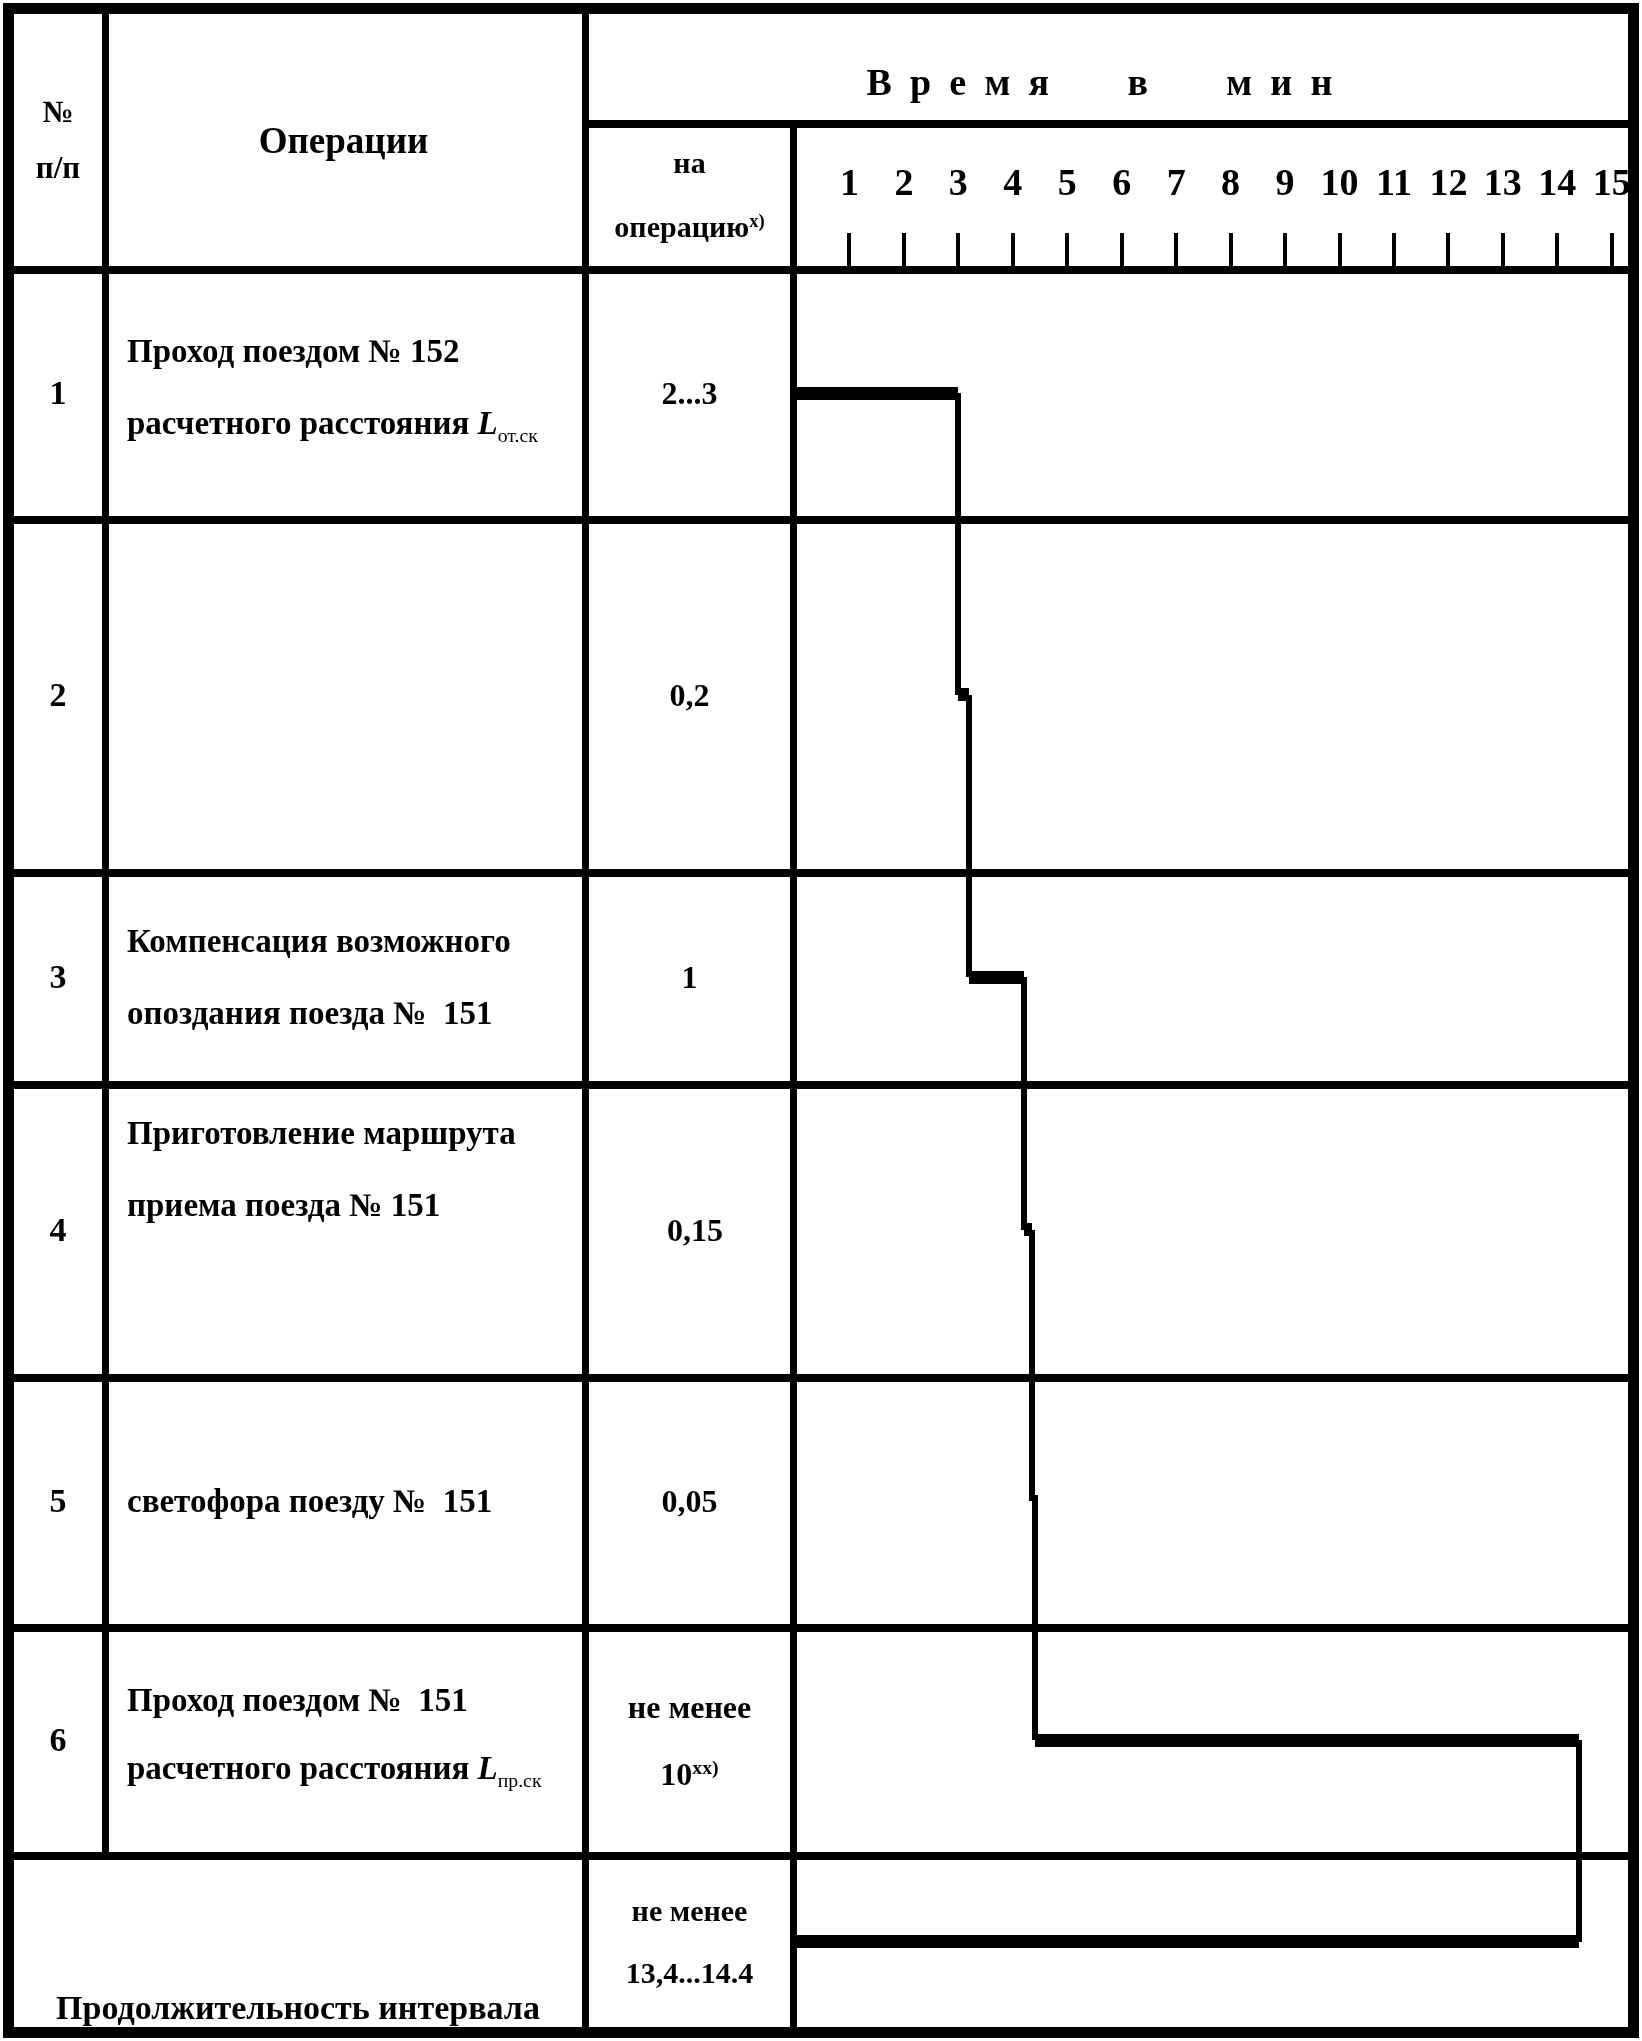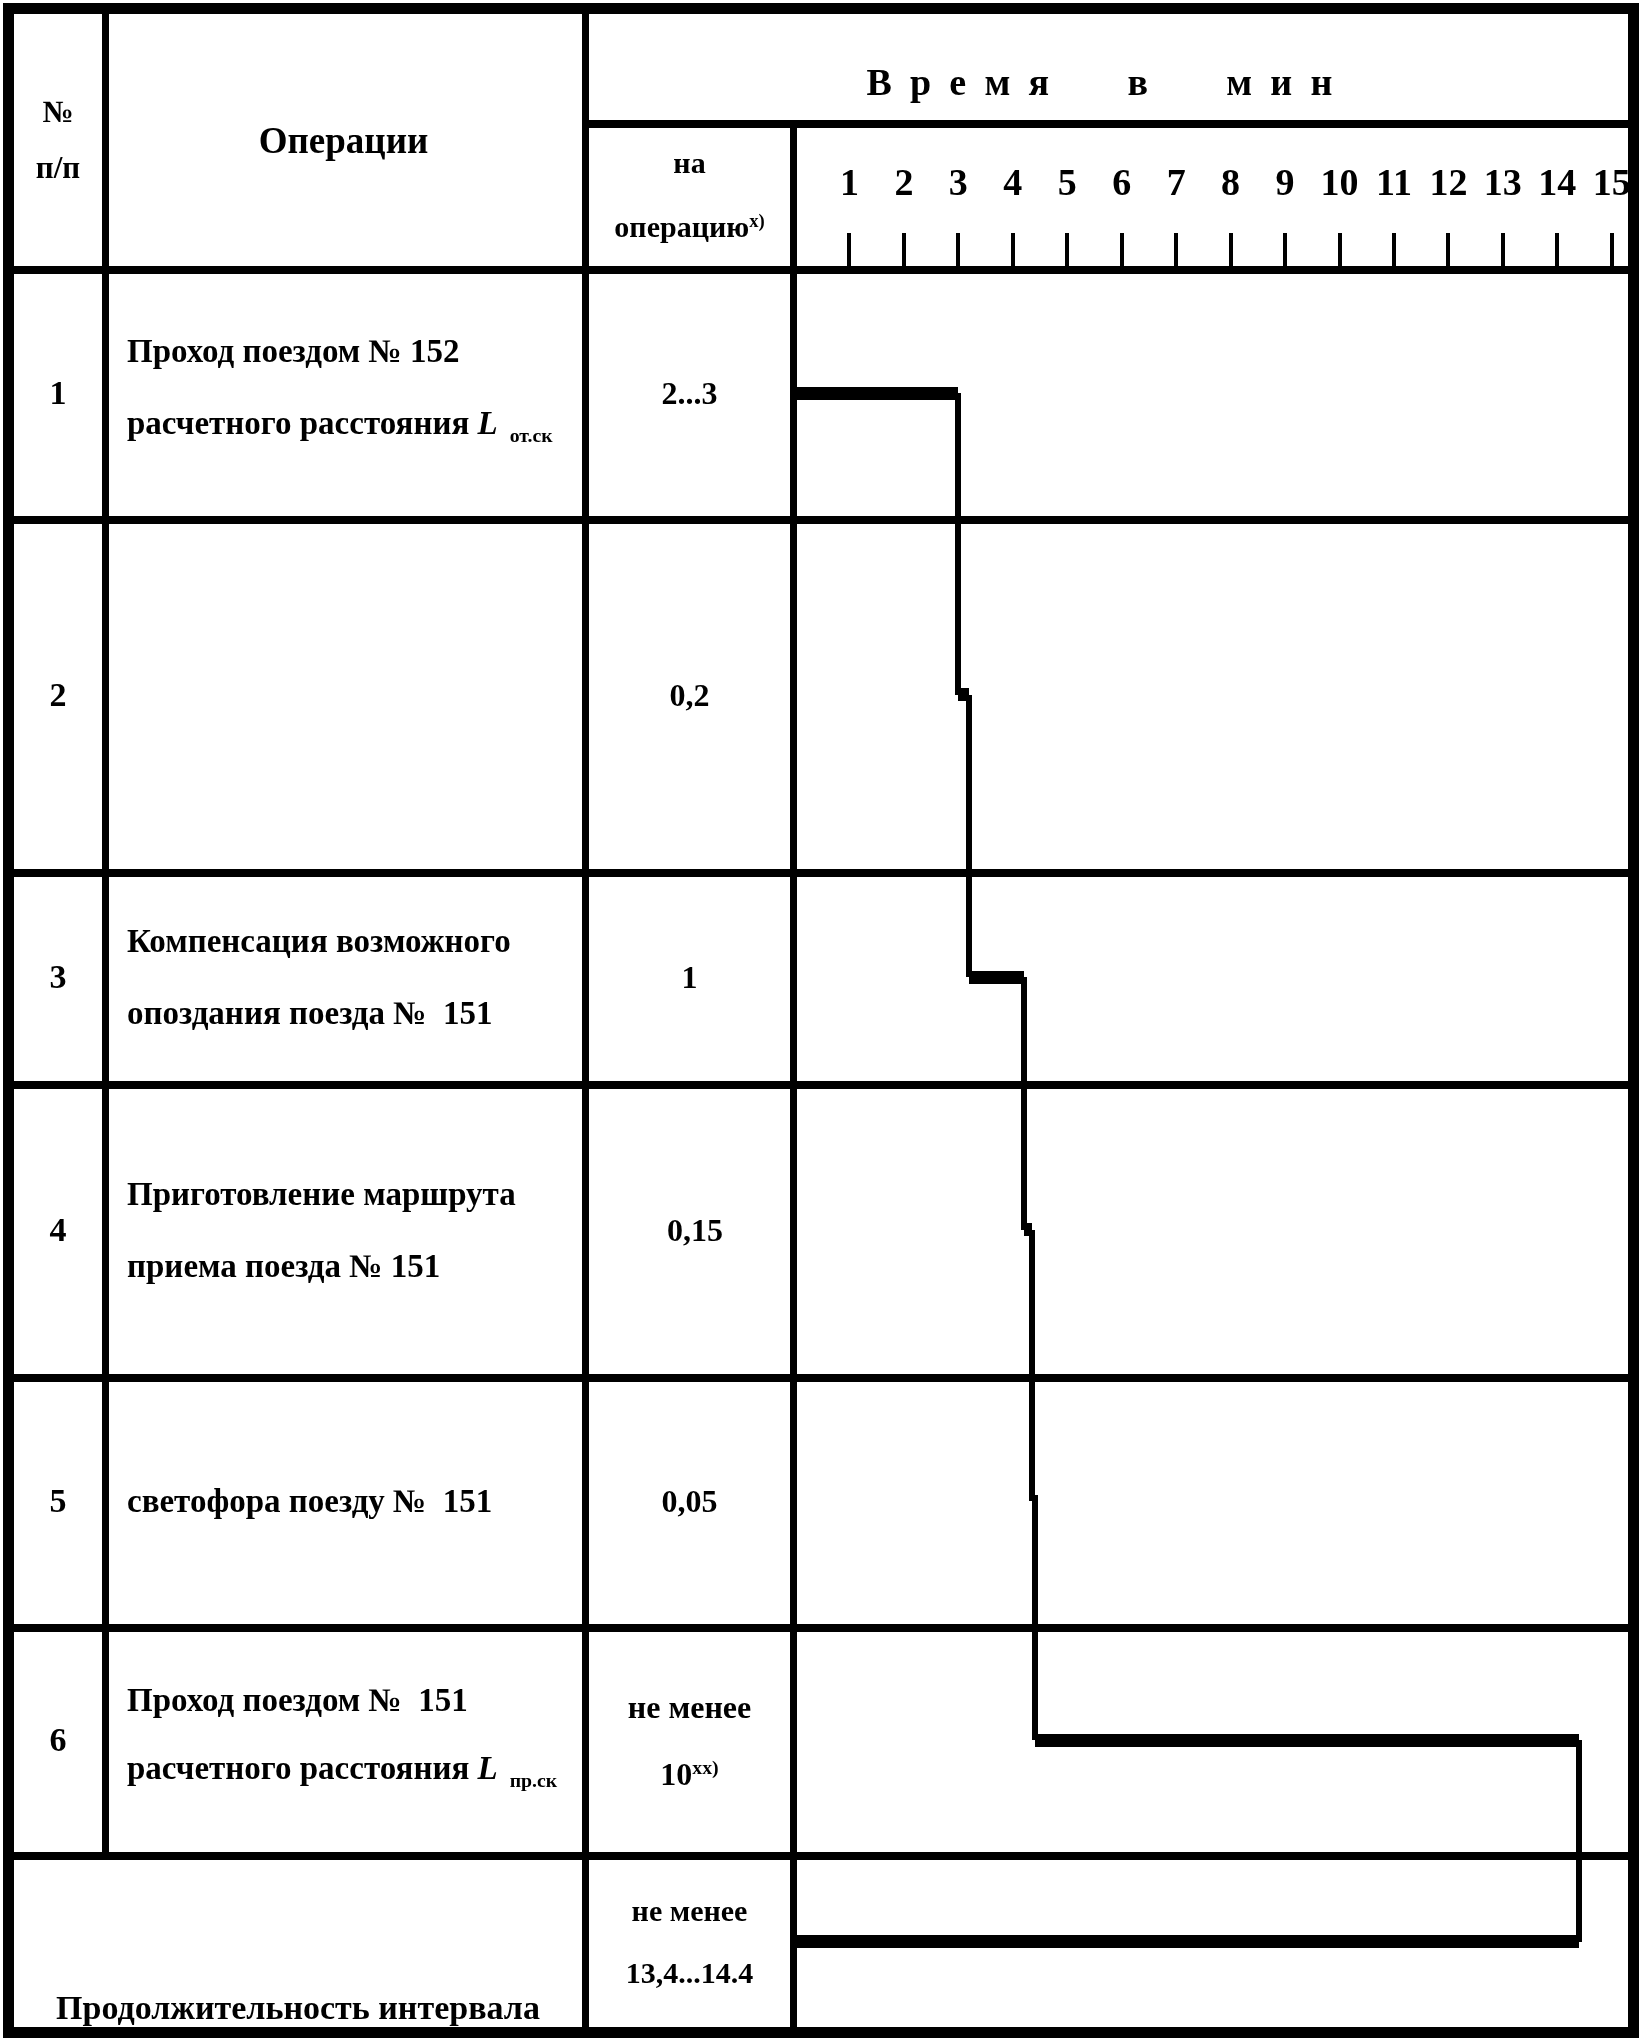--- a/index.html
+++ b/index.html
@@ -17,21 +17,21 @@
   .ops-cell{align-items:flex-start;padding-left:22px;box-sizing:border-box;}
   .ops-cell div, .ops-cell span{white-space:pre;}
   .ops-text{font-size:33px;line-height:72px;}
   .num-text{font-size:34px;}
   .time-text{font-size:32px;line-height:70px;}
   .hdr-num{font-size:31px;line-height:56px;}
   .hdr-ops{font-size:37px;}
   .hdr-time{font-size:38px;letter-spacing:0.48em;word-spacing:0.85em;white-space:pre;}
   .hdr-perop{font-size:30px;line-height:58px;}
   .footer-label{font-size:34px;justify-content:flex-end;}
-  sub{font-size:0.6em;vertical-align:-0.4em;font-weight:bold;margin-left:12px;}
+  sub{font-size:0.6em;vertical-align:-0.4em;font-weight:normal;}
   sup{font-size:0.62em;vertical-align:0.55em;font-weight:bold;}
   .lsym{font-style:italic;}
   .bar{position:absolute;background:#000;height:13px;}
   .conn{position:absolute;background:#000;width:6px;}
   .tick{position:absolute;background:#000;width:4px;height:33px;}
   .axnum{position:absolute;transform:translateX(-50%);font-size:38px;}
 </style>
 </head>
 <body>
 
@@ -90,21 +90,21 @@
     <div>Компенсация возможного</div>
     <div>опоздания поезда №  151</div>
   </div>
   <div class="cell center time-text" style="left:589px;top:873px;width:201px;height:208px;">
     <div>1</div>
   </div>
 
   <div class="cell center num-text" style="left:14px;top:1085px;width:88px;height:289px;">
     <div>4</div>
   </div>
-  <div class="cell ops-cell ops-text" style="left:105px;top:1085px;width:477px;height:289px;">
+  <div class="cell ops-cell ops-text" style="left:105px;top:1024px;width:477px;height:289px;">
     <div>Приготовление маршрута</div>
     <div>приема поезда № 151</div>
   </div>
   <div class="cell center time-text" style="left:589px;top:1085px;width:212px;height:289px;">
     <div>0,15</div>
   </div>
 
   <div class="cell center num-text" style="left:14px;top:1378px;width:88px;height:246px;">
     <div>5</div>
   </div>

